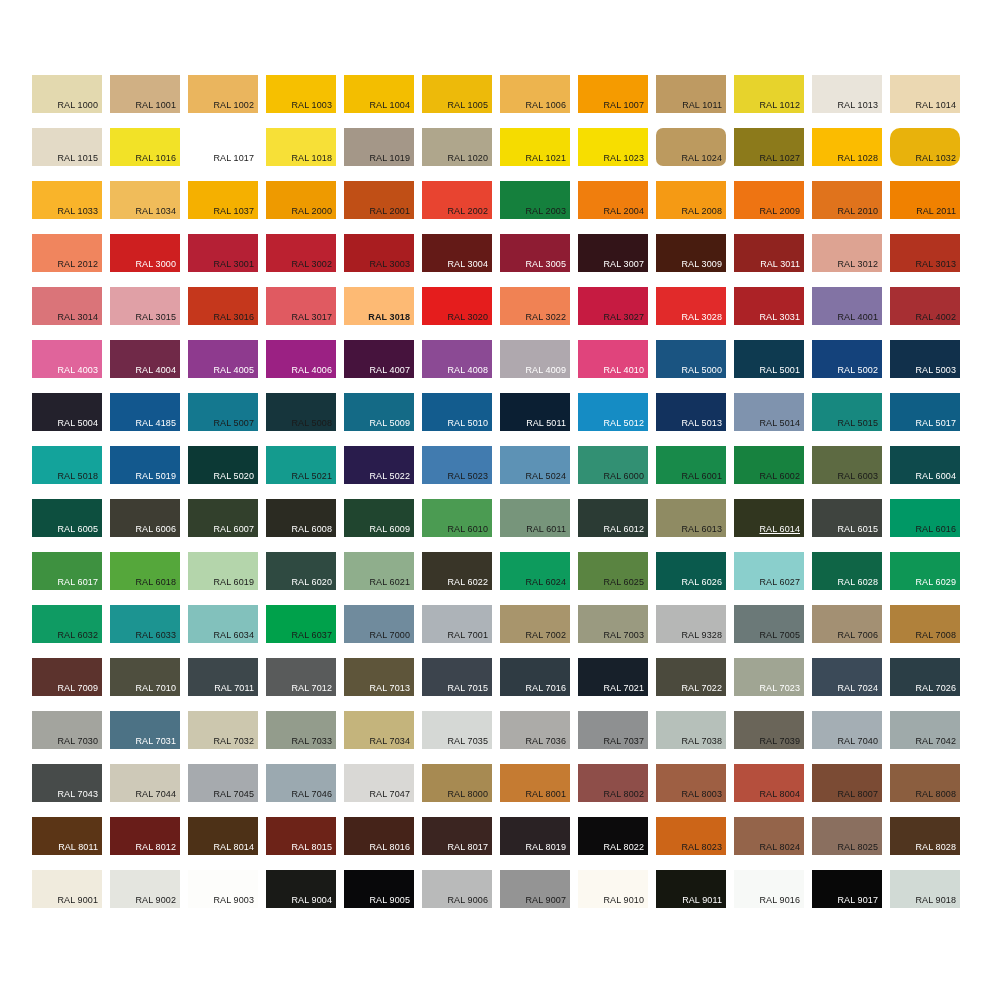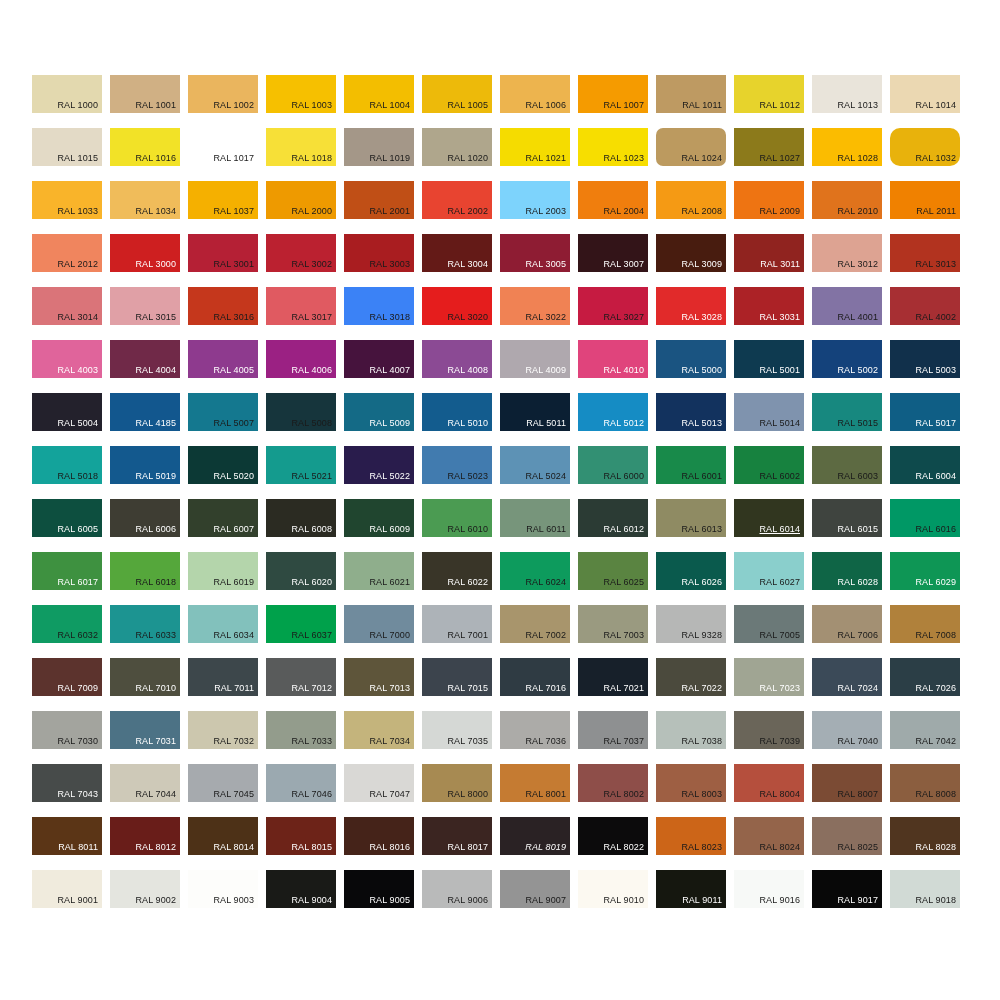--- a/index.html
+++ b/index.html
@@ -139,21 +139,21 @@
       </div>
       <div class="swatch dark-text" style="background-color: rgb(238, 154, 0);">
         <span class="swatch-label" style="color: rgb(26, 26, 26);">RAL 2000</span>
       </div>
       <div class="swatch dark-text" style="background-color: rgb(192, 79, 22);">
         <span class="swatch-label" style="color: rgb(26, 26, 26);">RAL 2001</span>
       </div>
       <div class="swatch dark-text" style="background-color: rgb(232, 68, 48);">
         <span class="swatch-label" style="color: rgb(26, 26, 26);">RAL 2002</span>
       </div>
-      <div class="swatch dark-text" style="background-color: #7dd3fc; padding-left: 8px;">
+      <div class="swatch dark-text" style="background-color: #15803d; padding-left: 8px;">
         <span class="swatch-label" style="color: rgb(26, 26, 26);">RAL 2003</span>
       </div>
       <div class="swatch dark-text" style="background-color: rgb(240, 126, 13);">
         <span class="swatch-label" style="color: rgb(26, 26, 26);">RAL 2004</span>
       </div>
       <div class="swatch dark-text" style="background-color: rgb(245, 154, 20);">
         <span class="swatch-label" style="color: rgb(26, 26, 26);">RAL 2008</span>
       </div>
       <div class="swatch dark-text" style="background-color: rgb(238, 116, 18);">
         <span class="swatch-label" style="color: rgb(26, 26, 26);">RAL 2009</span>
@@ -205,21 +205,21 @@
       </div>
       <div class="swatch dark-text" style="background-color: rgb(224, 160, 166);">
         <span class="swatch-label" style="color: rgb(26, 26, 26);">RAL 3015</span>
       </div>
       <div class="swatch dark-text" style="background-color: rgb(197, 55, 28);">
         <span class="swatch-label" style="color: rgb(26, 26, 26);">RAL 3016</span>
       </div>
       <div class="swatch dark-text" style="background-color: rgb(224, 90, 97);">
         <span class="swatch-label" style="color: rgb(26, 26, 26);">RAL 3017</span>
       </div>
-      <div class="swatch dark-text" style="background-color: #3b82f6;">
+      <div class="swatch dark-text" style="background-color: #fdba74; font-weight: bold;">
         <span class="swatch-label" style="color: rgb(26, 26, 26);">RAL 3018</span>
       </div>
       <div class="swatch dark-text" style="background-color: rgb(229, 29, 29);">
         <span class="swatch-label" style="color: rgb(26, 26, 26);">RAL 3020</span>
       </div>
       <div class="swatch dark-text" style="background-color: rgb(240, 130, 84);">
         <span class="swatch-label" style="color: rgb(26, 26, 26);">RAL 3022</span>
       </div>
       <div class="swatch dark-text" style="background-color: rgb(198, 27, 65);">
         <span class="swatch-label" style="color: rgb(26, 26, 26);">RAL 3027</span>
@@ -572,21 +572,21 @@
       <div class="swatch light-text" style="background-color: rgb(109, 35, 24);">
         <span class="swatch-label" style="color: rgb(255, 255, 255);">RAL 8015</span>
       </div>
       <div class="swatch light-text" style="background-color: rgb(69, 35, 25);">
         <span class="swatch-label" style="color: rgb(255, 255, 255);">RAL 8016</span>
       </div>
       <div class="swatch light-text" style="background-color: rgb(59, 37, 33);">
         <span class="swatch-label" style="color: rgb(255, 255, 255);">RAL 8017</span>
       </div>
       <div class="swatch light-text" style="background-color: rgb(42, 34, 36);">
-        <span class="swatch-label" style="color: rgb(255, 255, 255); font-style: italic;">RAL 8019</span>
+        <span class="swatch-label" style="color: rgb(255, 255, 255);">RAL 8019</span>
       </div>
       <div class="swatch light-text" style="background-color: rgb(12, 11, 12);">
         <span class="swatch-label" style="color: rgb(255, 255, 255);">RAL 8022</span>
       </div>
       <div class="swatch dark-text" style="background-color: rgb(204, 101, 24);">
         <span class="swatch-label" style="color: rgb(26, 26, 26);">RAL 8023</span>
       </div>
       <div class="swatch dark-text" style="background-color: rgb(148, 100, 74);">
         <span class="swatch-label" style="color: rgb(26, 26, 26);">RAL 8024</span>
       </div>

